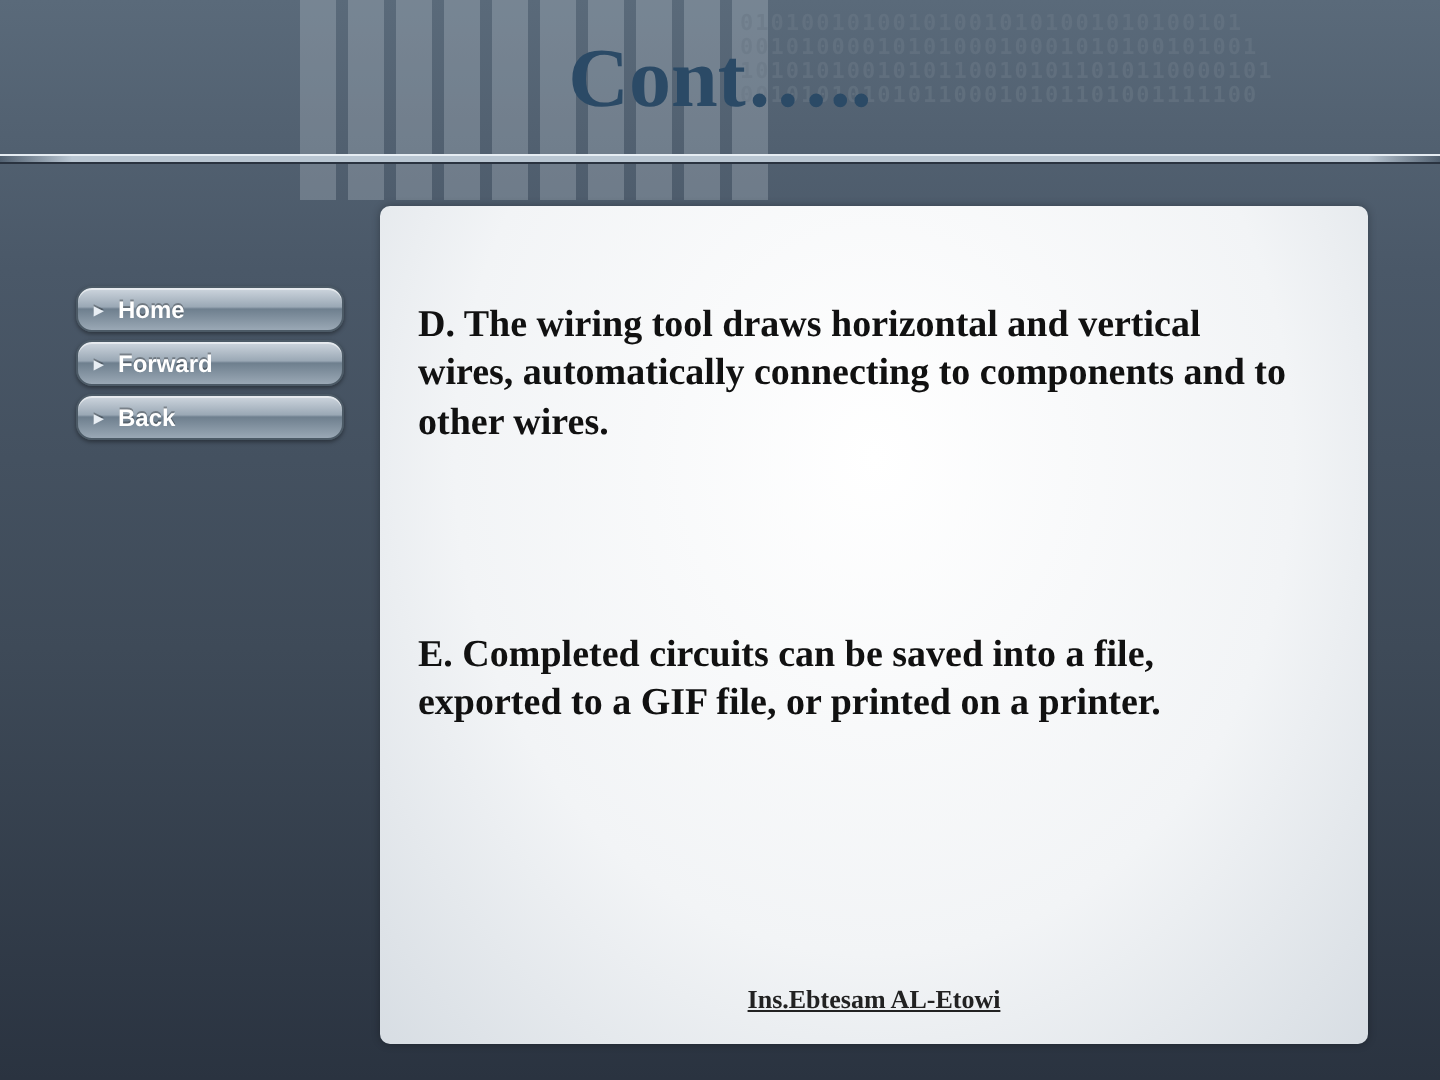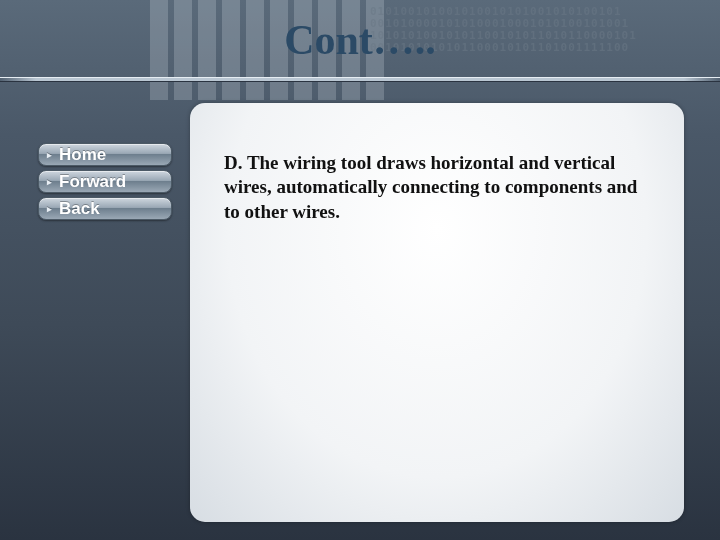--- a/index.html
+++ b/index.html
@@ -81,43 +81,43 @@
     flex-direction: column;
     gap: 4px;
   }
   .nav-btn {
     height: 23px;
     border-radius: 8px;
     background: linear-gradient(180deg, #cfd7df 0%, #9aa8b5 45%, #6e7f8e 50%, #9aa8b5 100%);
     border: 1px solid #4c5a66;
     color: #ffffff;
     font-family: Tahoma, Arial, sans-serif;
-    font-size: 17px;
+    font-size: 12px;
     display: flex;
     align-items: center;
     padding-left: 20px;
     position: relative;
     text-shadow: 0 -1px 0 rgba(0,0,0,0.3);
     box-shadow: inset 0 1px 0 rgba(255,255,255,0.5), 0 1px 2px rgba(0,0,0,0.4);
     cursor: pointer;
   }
   .nav-btn::before {
     content: "▸";
     position: absolute;
     left: 8px;
     font-size: 9px;
     color: #e8eef4;
   }
 
   .content {
     flex: 1;
     margin: 8px 36px 18px 0;
     background: radial-gradient(ellipse at 50% 30%, #ffffff 0%, #f2f4f6 60%, #d7dde3 100%);
-    border-radius: 15px;
-    padding: 48px 38px 10px 34px;
+    border-radius: 5px;
+    padding: 48px 38px 10px 19px;
     position: relative;
     box-shadow: 0 0 4px rgba(0,0,0,0.3);
   }
   .para {
     font-size: 19px;
     line-height: 1.28;
     color: #111;
     font-family: 'Times New Roman', Georgia, serif;
   }
   .para + .para { margin-top: 92px; }
@@ -167,15 +167,17 @@
     <div class="nav-btn">
       <span>Forward</span>
     </div>
     <div class="nav-btn">
       <span>Back</span>
     </div>
   </div>
 
   <div class="content">
     <p class="para">D. The wiring tool draws horizontal and vertical wires, automatically connecting to components and to other wires.</p>
+    <p class="para">E. Completed circuits can be saved into a file, exported to a GIF file, or printed on a printer.</p>
+    <div class="footer">Ins.Ebtesam AL-Etowi</div>
   </div>
 
 </div>
 
 </body></html>

